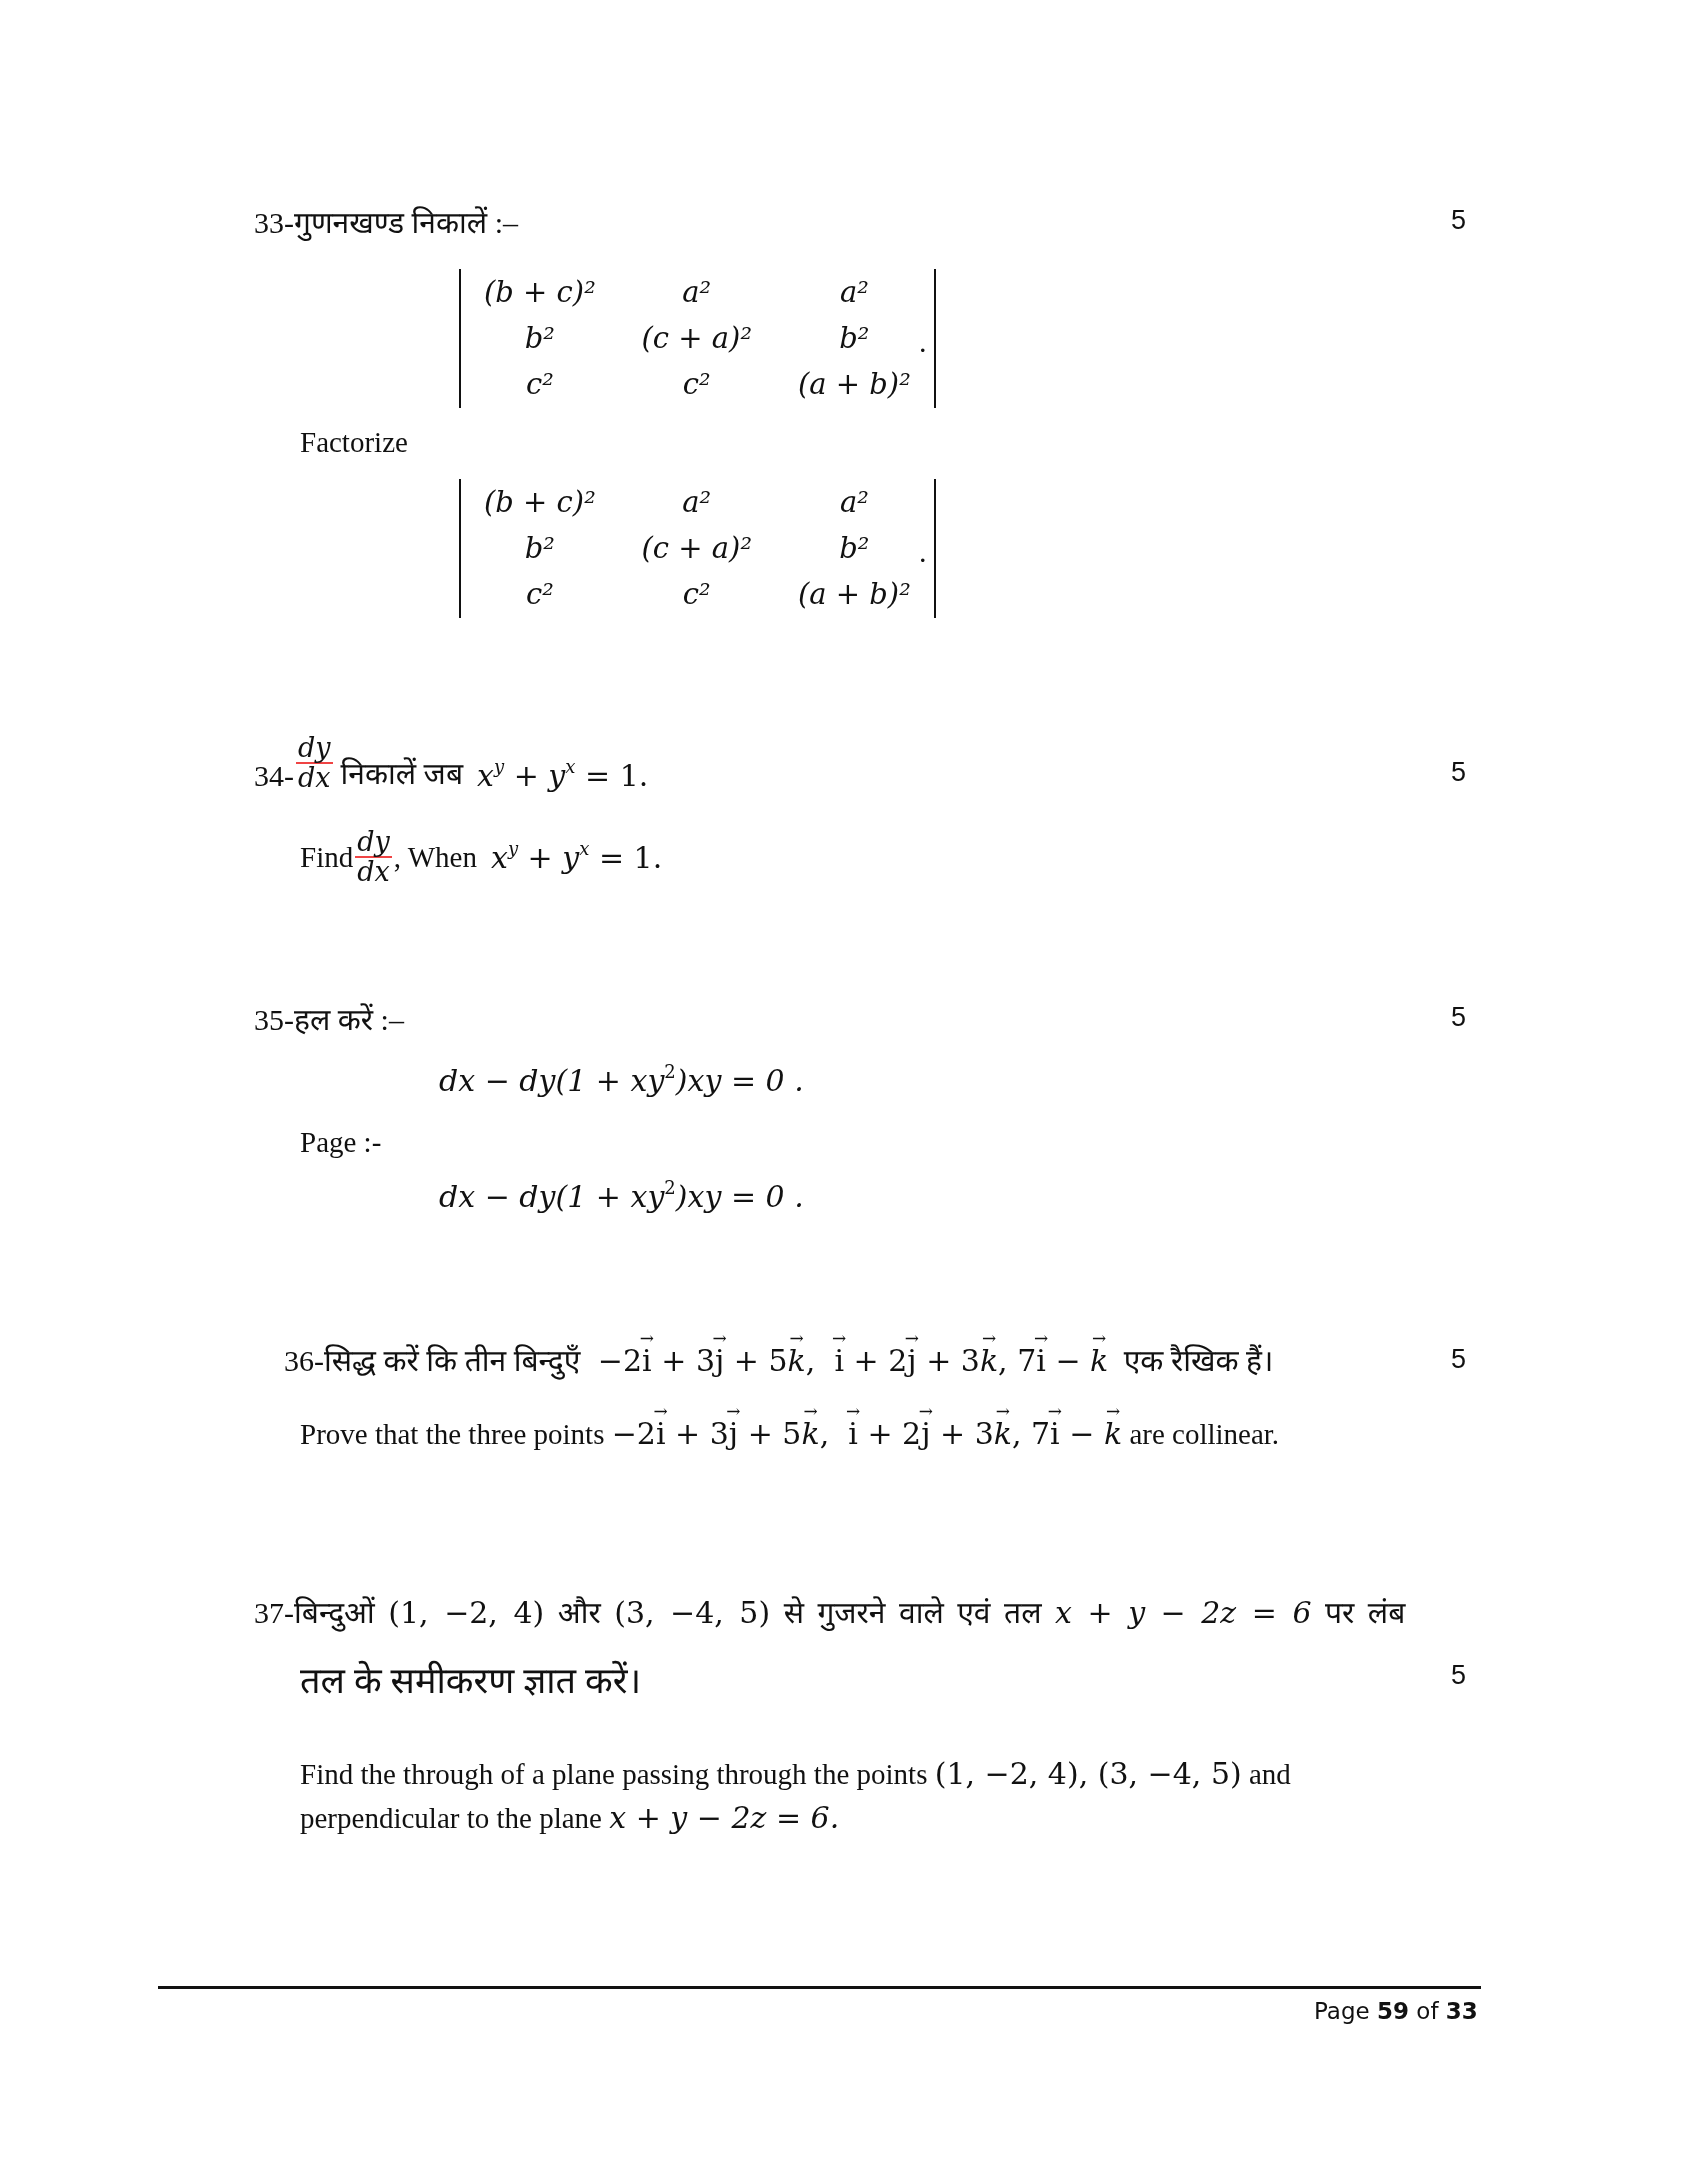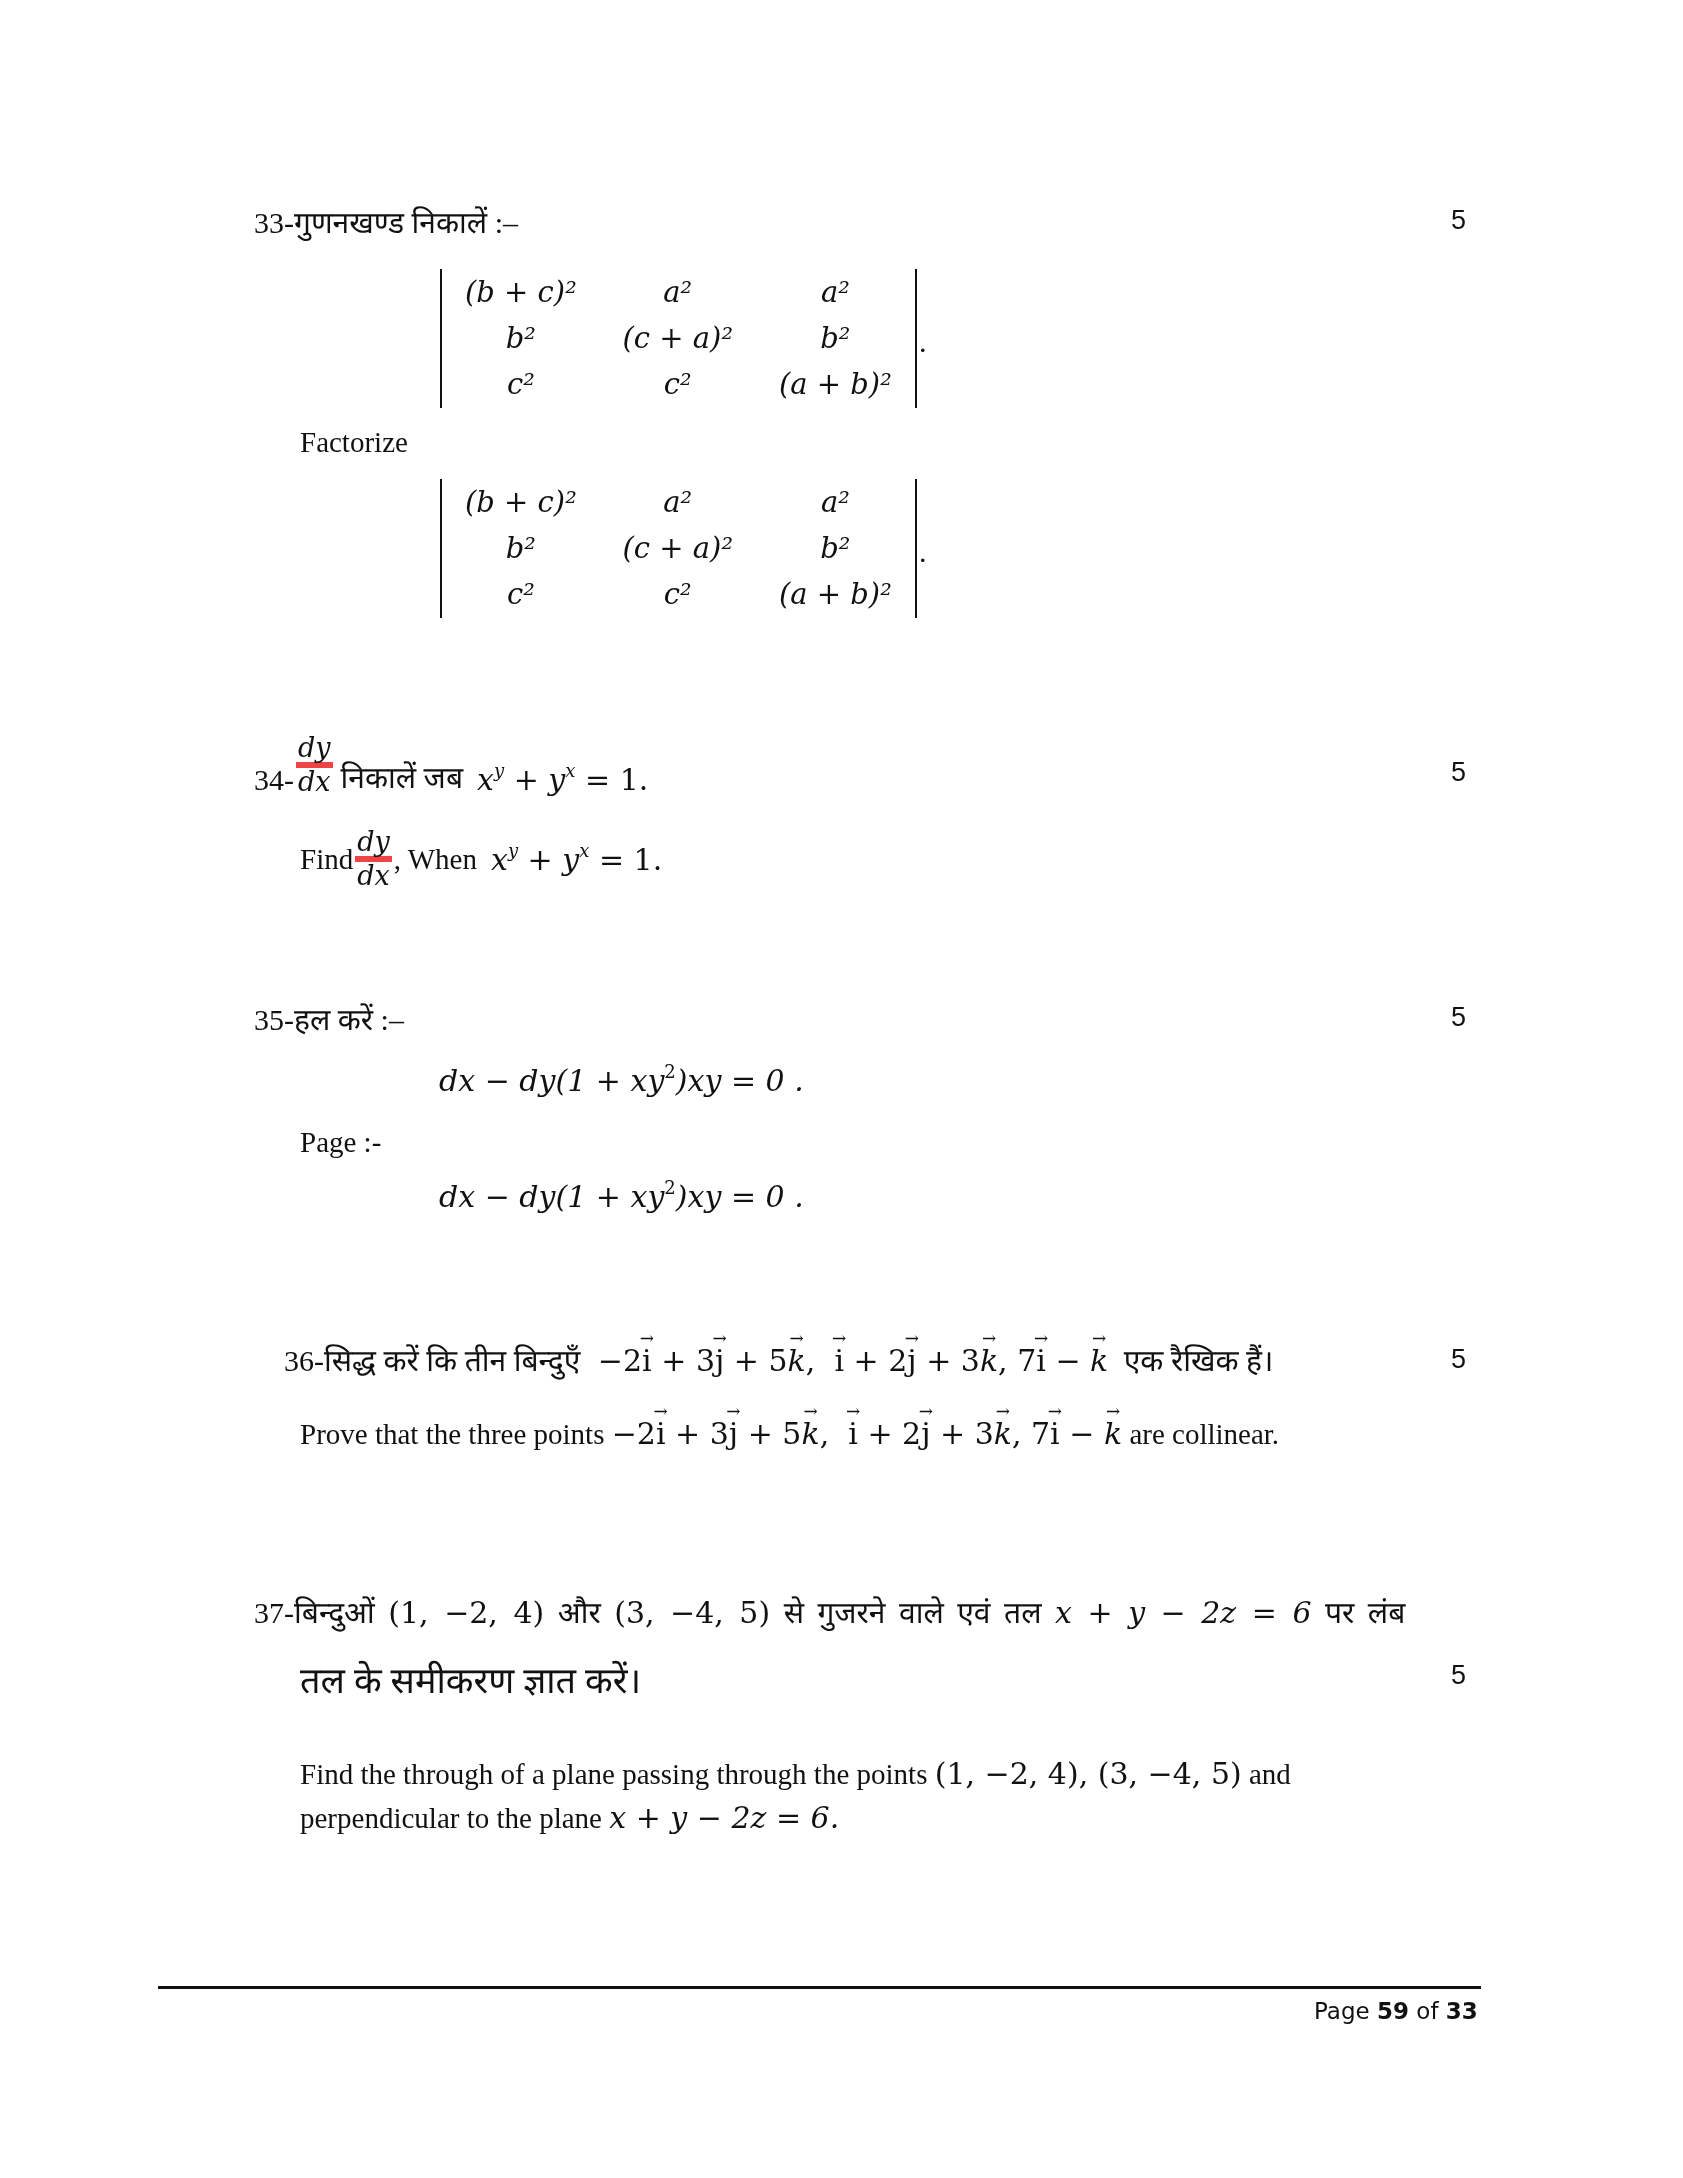--- a/index.html
+++ b/index.html
@@ -7,22 +7,22 @@
          font-family:"Liberation Serif", "DejaVu Serif", serif; }
   .abs { position:absolute; }
   .qhead { font-size:30px; left:254px; white-space:nowrap; }
   .marks { font-family:"Liberation Sans", sans-serif; font-size:27px; left:1451px; }
   .en { font-size:29px; left:300px; white-space:nowrap; }
   .math { font-family:"DejaVu Serif", serif; font-style:italic; font-size:30px; }
   .up { font-style:normal; }
   sup { font-size:60%; vertical-align:0.7em; line-height:0; }
   .frac { display:inline-flex; flex-direction:column; align-items:center; vertical-align:middle;
           font-family:"DejaVu Serif", serif; font-style:italic; font-size:27px; line-height:1.05; margin:0 2px; }
-  .frac .num { border-bottom:6px solid #ef4444; padding:0 2px; }
-  .det { position:absolute; left:440px; width:473px; height:139px;
+  .frac .num { border-bottom:2px solid #ef4444; padding:0 2px; }
+  .det { position:absolute; left:459px; width:473px; height:139px;
          border-left:2px solid #111; border-right:2px solid #111; }
   .det table { border-collapse:collapse; width:100%; height:100%; }
   .det td { font-family:"DejaVu Serif", serif; font-style:italic; font-size:29px; text-align:center; padding:0; line-height:1; }
   .det-dot { position:absolute; font-size:30px; }
   .vec { position:relative; display:inline-block; }
   .vec::after { content:"→"; position:absolute; font-style:normal; font-size:17px; left:50%; top:-15px;
                 transform:translateX(-50%); }
   .footer-line { position:absolute; left:158px; top:1986px; width:1323px; height:3px; background:#111; }
   .footer { position:absolute; left:1314px; top:1998px; font-family:"DejaVu Sans", sans-serif; font-size:23px; }
   .footer b { font-weight:bold; }

